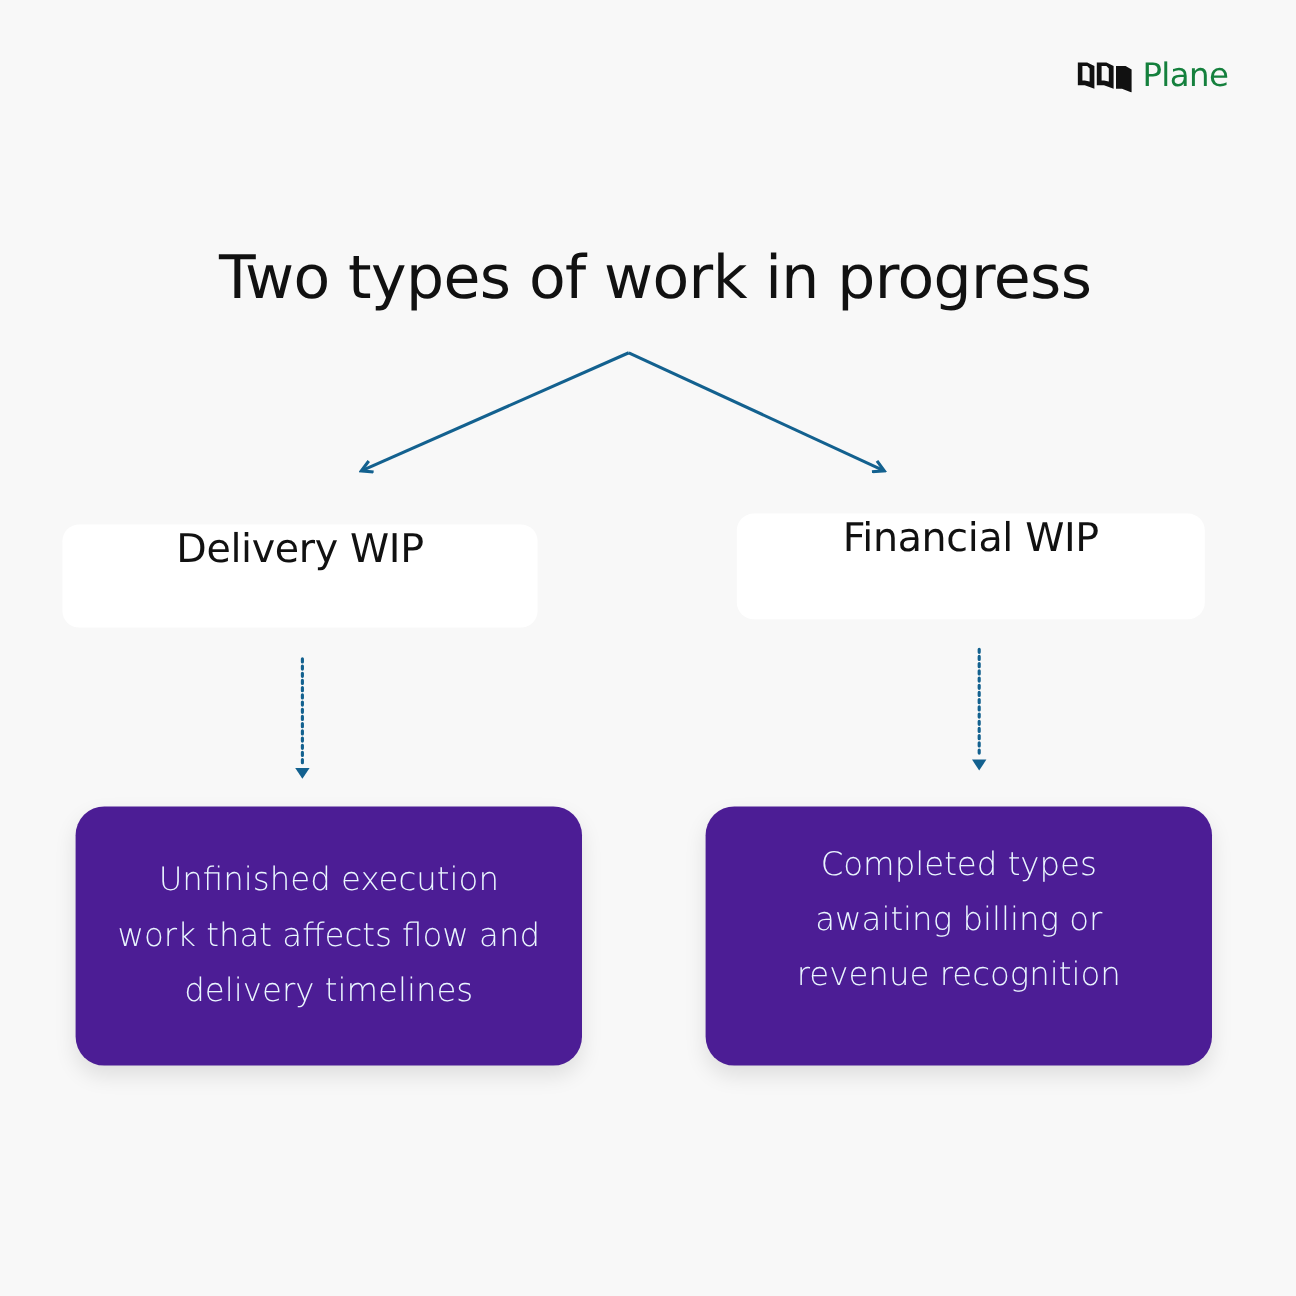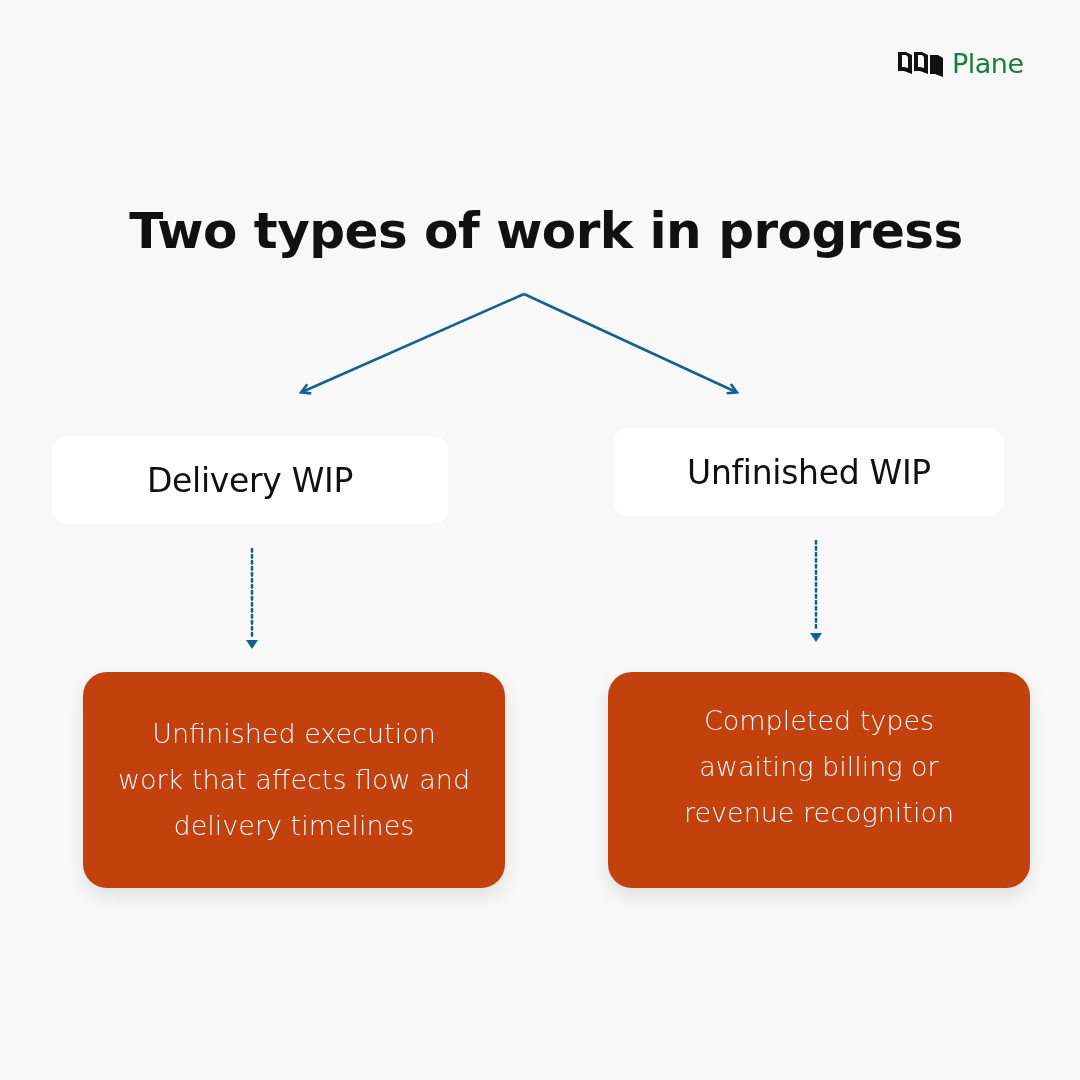--- a/index.html
+++ b/index.html
@@ -13,40 +13,39 @@
       position:absolute; left:898px; top:46px; height:34px;
       display:flex; align-items:center; gap:8px;
     }
     .brand svg { display:block; }
     .brand-name {
       font-family:"DejaVu Sans", sans-serif; font-size:27px; font-weight:500;
       letter-spacing:-0.5px; color:#15803d;
     }
     .title {
       position:absolute; left:12px; right:0; top:196px; text-align:center;
-      font-family:"DejaVu Sans", sans-serif; font-size:50px; font-weight:700;
+      font-family:"DejaVu Sans", sans-serif; font-size:50px; font-weight:400;
       letter-spacing:-0.5px; color:#111; line-height:70px;
     }
     svg.connectors { position:absolute; left:0; top:0; }
     .label-box {
       position:absolute; background:#ffffff; border-radius:14px;
-      display:flex; align-items:center; justify-content:center;
+      display:flex; justify-content:center;
       font-family:"DejaVu Sans", sans-serif; font-size:33px; color:#111;
       letter-spacing:-0.3px;
     }
     #box-delivery { left:52px; top:437px; width:396px; height:86px; }
     #box-financial { left:614px; top:428px; width:390px; height:88px; }
     .desc-box {
-      position:absolute; background:#c2410c; border-radius:24px;
+      position:absolute; background:#4c1d95; border-radius:24px;
       box-shadow:0 8px 18px rgba(0,0,0,0.10);
       display:flex; align-items:center; justify-content:center;
       text-align:center; color:#eaf6ff;
       font-family:"DejaVu Sans", sans-serif; font-size:27px; line-height:46px;
       font-weight:300;
-      margin-left:20px;
     }
     #desc-delivery { left:63px; top:672px; width:422px; height:216px; }
     #desc-financial { left:588px; top:672px; width:422px; height:216px; }
     #desc-financial .desc-text { margin-top:-26px; }
     .desc-text { white-space:pre-line; }
   </style>
 </head>
 <body>
 
 <div class="brand">
@@ -83,21 +82,21 @@
     <line x1="816" y1="541" x2="816" y2="631" stroke="#13618f" stroke-width="2.6" stroke-dasharray="2.6 3.4" stroke-linecap="round"></line>
     <path d="M810,633 L822,633 L816,642 Z" fill="#13618f"></path>
   </g>
 </svg>
 
 <div class="label-box" id="box-delivery">
   <span>Delivery WIP</span>
 </div>
 
 <div class="label-box" id="box-financial">
-  <span>Unfinished WIP</span>
+  <span>Financial WIP</span>
 </div>
 
 <div class="desc-box" id="desc-delivery">
   <span class="desc-text">Unfinished execution
 work that affects flow and
 delivery timelines</span>
 </div>
 
 <div class="desc-box" id="desc-financial">
   <span class="desc-text">Completed types

